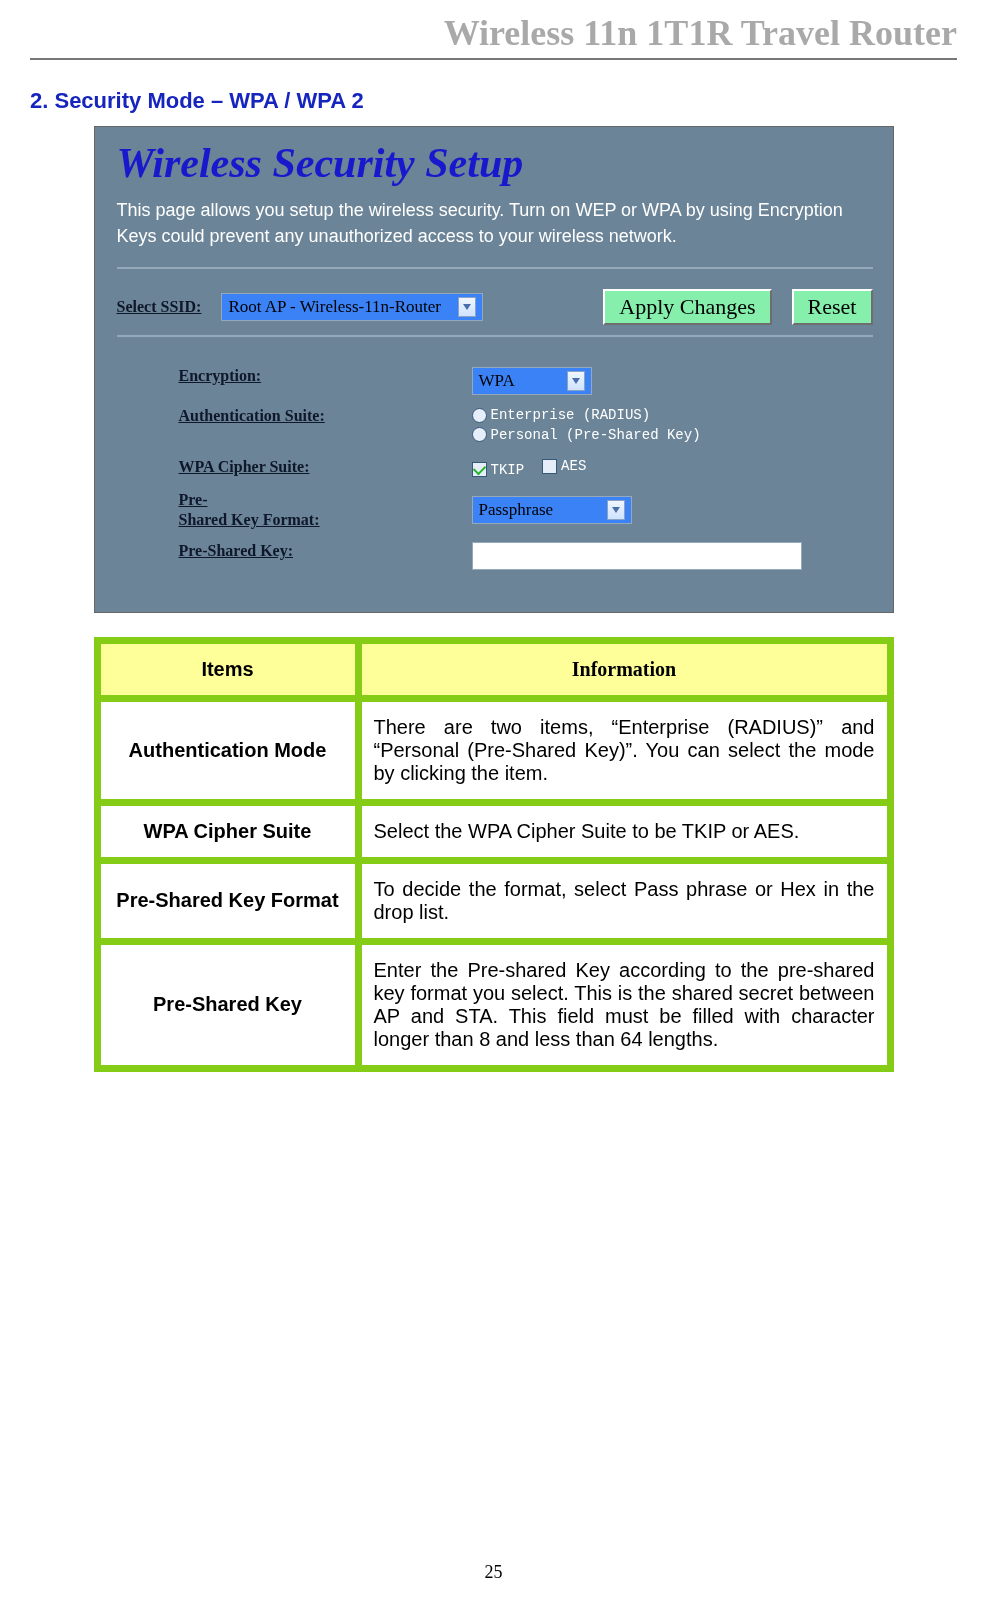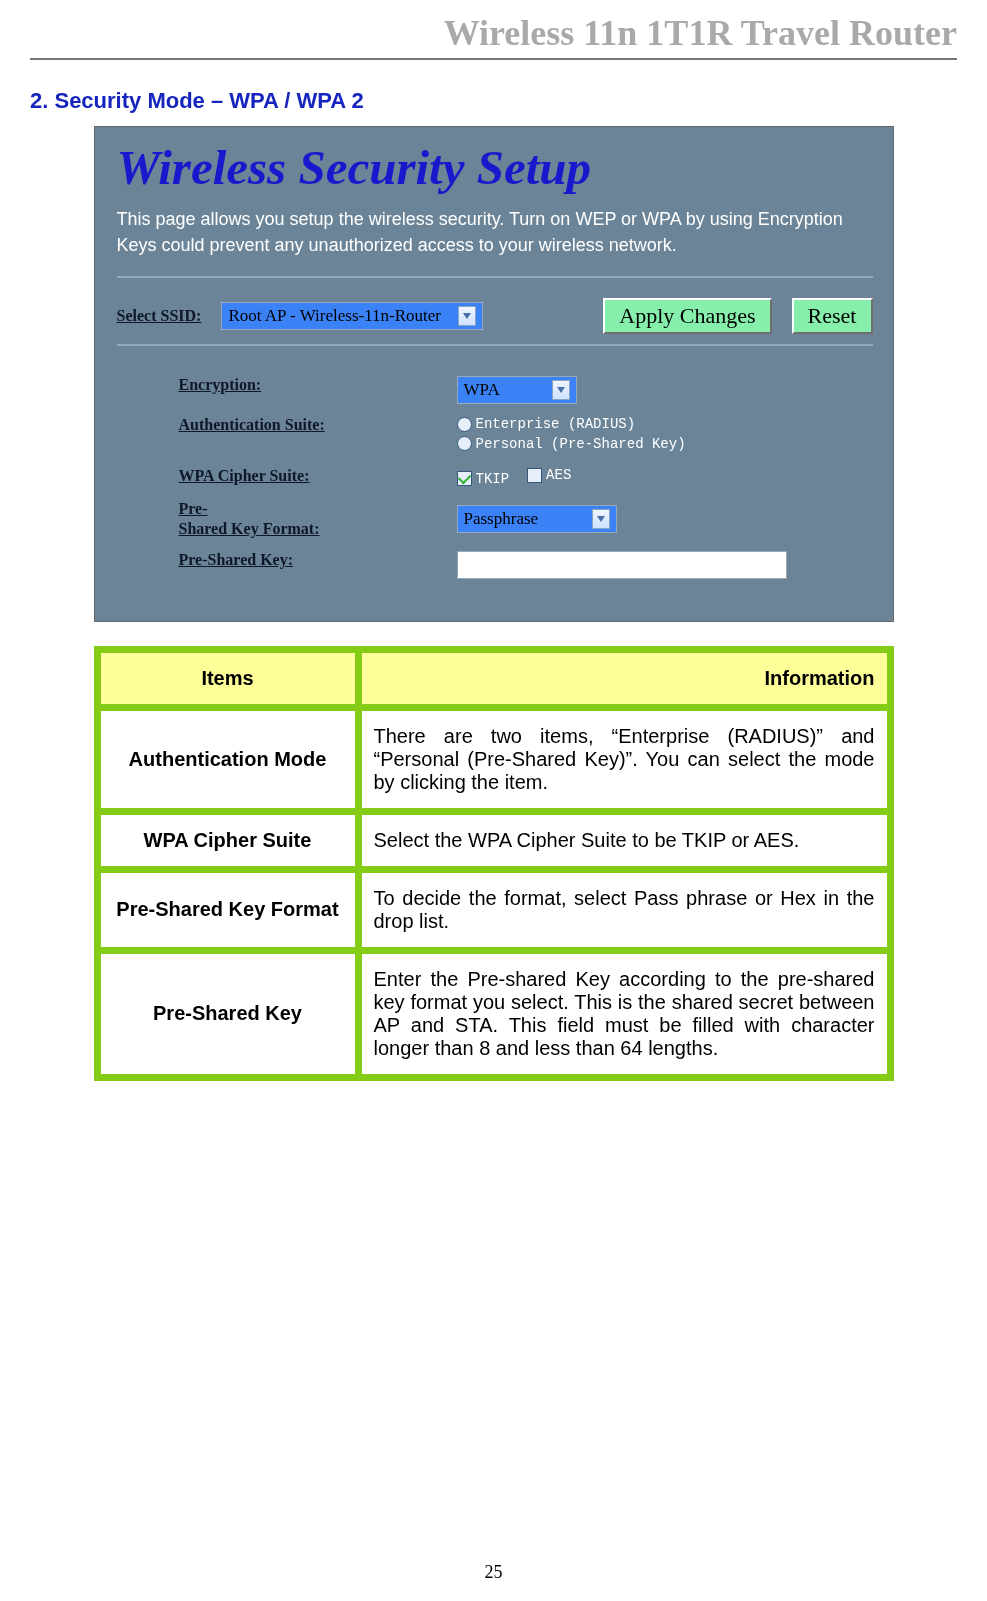--- a/index.html
+++ b/index.html
@@ -41,21 +41,21 @@
   .panel {
     background: #6b8497;
     color: #fff;
     padding: 12px 20px 30px 22px;
     font-family: "Times New Roman", Times, serif;
   }
   .panel-title {
     color: #1818cc;
     font-style: italic;
     font-weight: bold;
-    font-size: 49px;
+    font-size: 42px;
     font-family: "Times New Roman", Times, serif;
     margin-bottom: 10px;
   }
   .panel-desc {
     color: #fff;
     font-family: Verdana, Arial, sans-serif;
     font-size: 18px;
     line-height: 1.45;
     margin-bottom: 18px;
   }
@@ -119,21 +119,21 @@
     padding: 3px 14px;
     cursor: pointer;
   }
   .form-block {
     padding-left: 62px;
     margin-top: 30px;
   }
   .form-row {
     display: flex;
     align-items: flex-start;
-    gap: 18px;
+    gap: 33px;
     margin-bottom: 12px;
     margin-top: 12px;
   }
   .form-row .cell-label {
     width: 230px;
   }
   .form-row .cell-label.multi {
     line-height: 1.25;
   }
   .radio-fake, .check-fake {
@@ -188,21 +188,22 @@
   }
   .info-table thead th {
     background: #feff99;
     font-weight: bold;
   }
   .info-table thead th:first-child {
     text-align: center;
     width: 230px;
   }
   .info-table thead th:last-child {
-    text-align: right;
+    text-align: center;
+    font-family: Liberation Serif, serif;
   }
   .info-table tbody td:first-child {
     font-weight: bold;
     text-align: center;
   }
   .info-table tbody td:last-child {
     text-align: justify;
   }
   .page-number {
     position: absolute;

